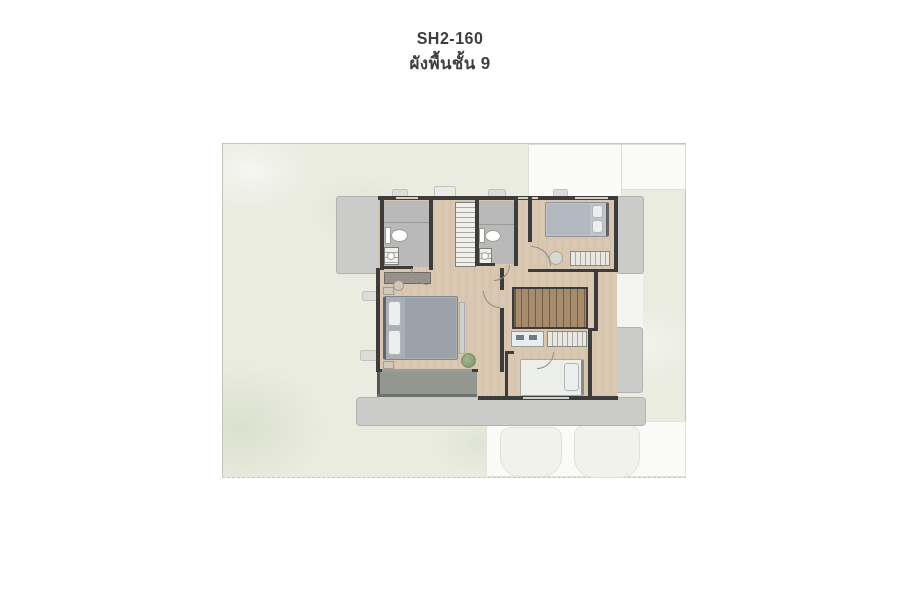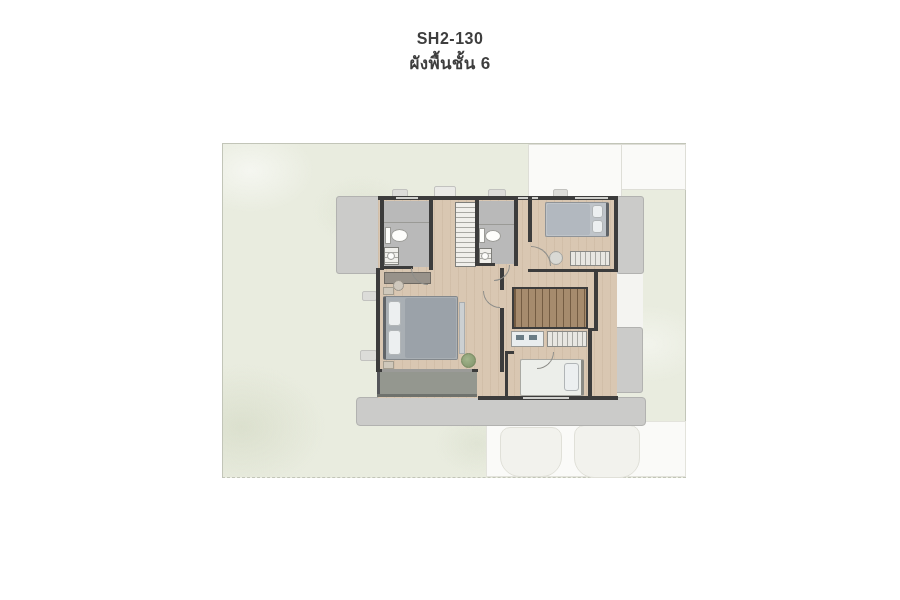--- a/index.html
+++ b/index.html
@@ -63,22 +63,22 @@
   .arc-bl{border-left:1px solid #8e8e8a;border-bottom:1px solid #8e8e8a;border-bottom-left-radius:100%;}
   .arc-br{border-right:1px solid #8e8e8a;border-bottom:1px solid #8e8e8a;border-bottom-right-radius:100%;}
   .arc-tr{border-right:1px solid #8e8e8a;border-top:1px solid #8e8e8a;border-top-right-radius:100%;}
   .circle{border-radius:50%;}
   .fixture{background:#fdfdfb;border:1px solid #9a9a96;}
 </style>
 </head>
 <body>
 
 <div class="titles">
-  <div class="title-code">SH2-130</div>
-  <div class="title-floor">ผังพื้นชั้น 6</div>
+  <div class="title-code">SH2-160</div>
+  <div class="title-floor">ผังพื้นชั้น 9</div>
 </div>
 
 <div class="plan">
 
   <div class="abs lawn" style="left:222px;top:143px;width:464px;height:335px;"></div>
   <div class="abs paved" style="left:528px;top:144px;width:94px;height:62px;"></div>
   <div class="abs paved" style="left:621px;top:144px;width:65px;height:46px;"></div>
   <div class="abs paved" style="left:486px;top:421px;width:200px;height:56px;border:1px solid #e3e3dc;"></div>
   <div class="abs car" style="left:500px;top:427px;width:62px;height:50px;"></div>
   <div class="abs car" style="left:574px;top:425px;width:66px;height:53px;"></div>

